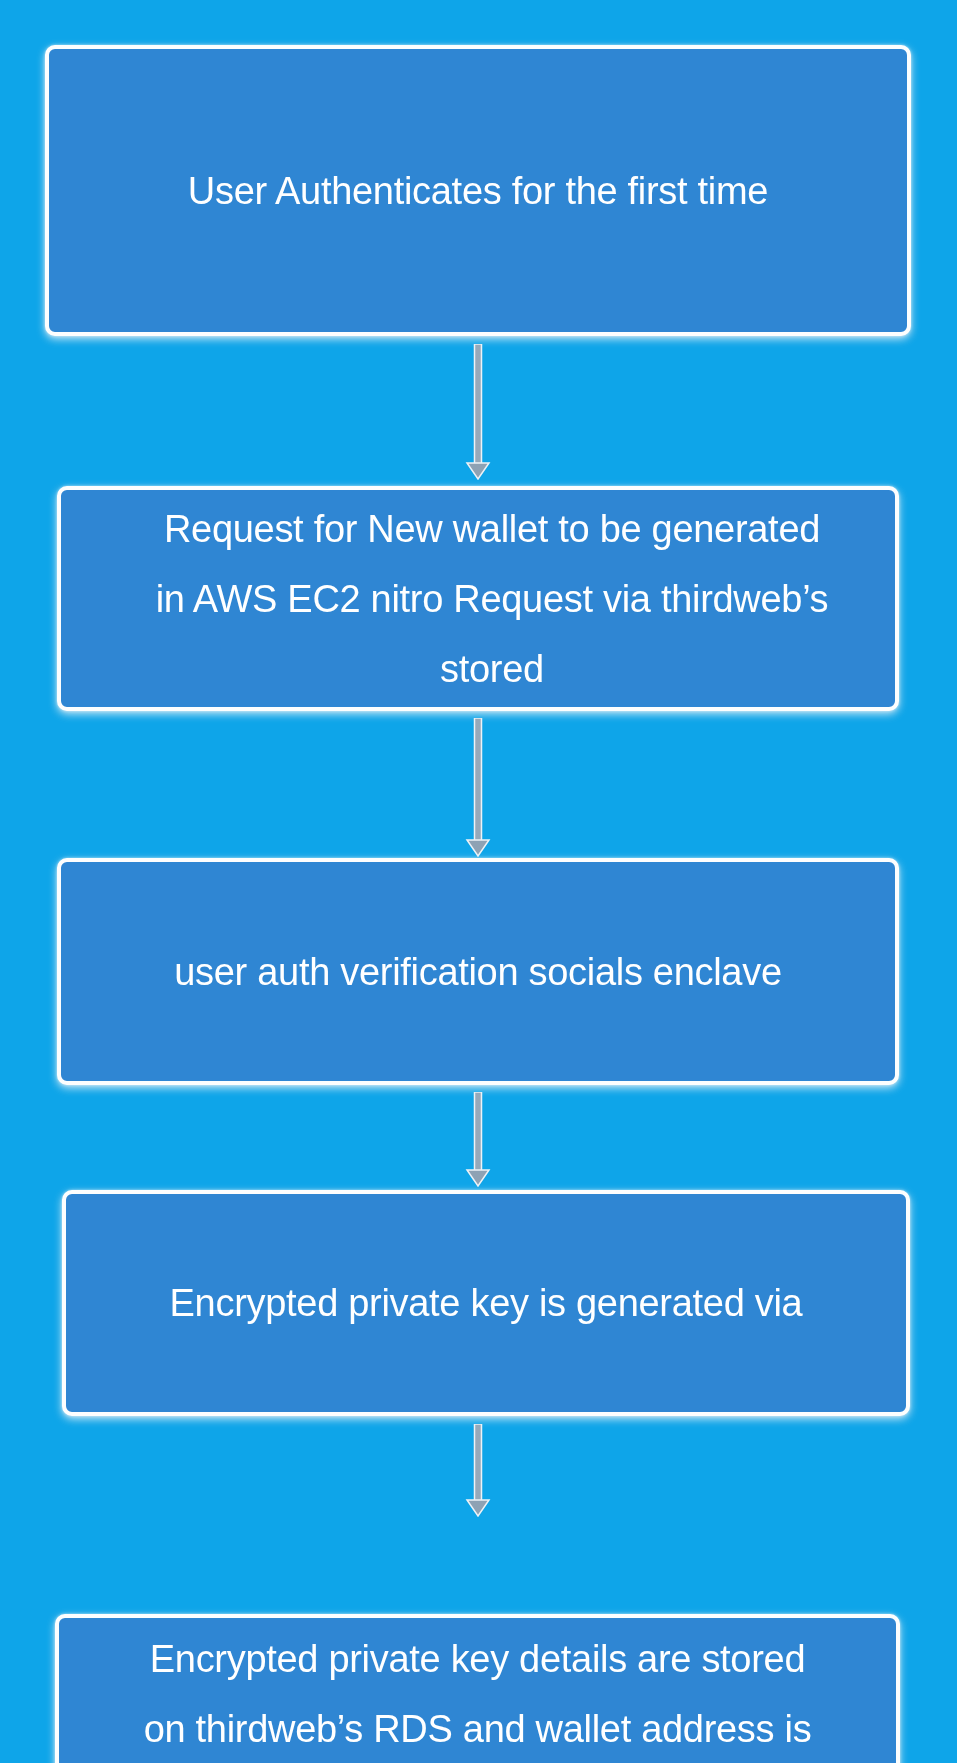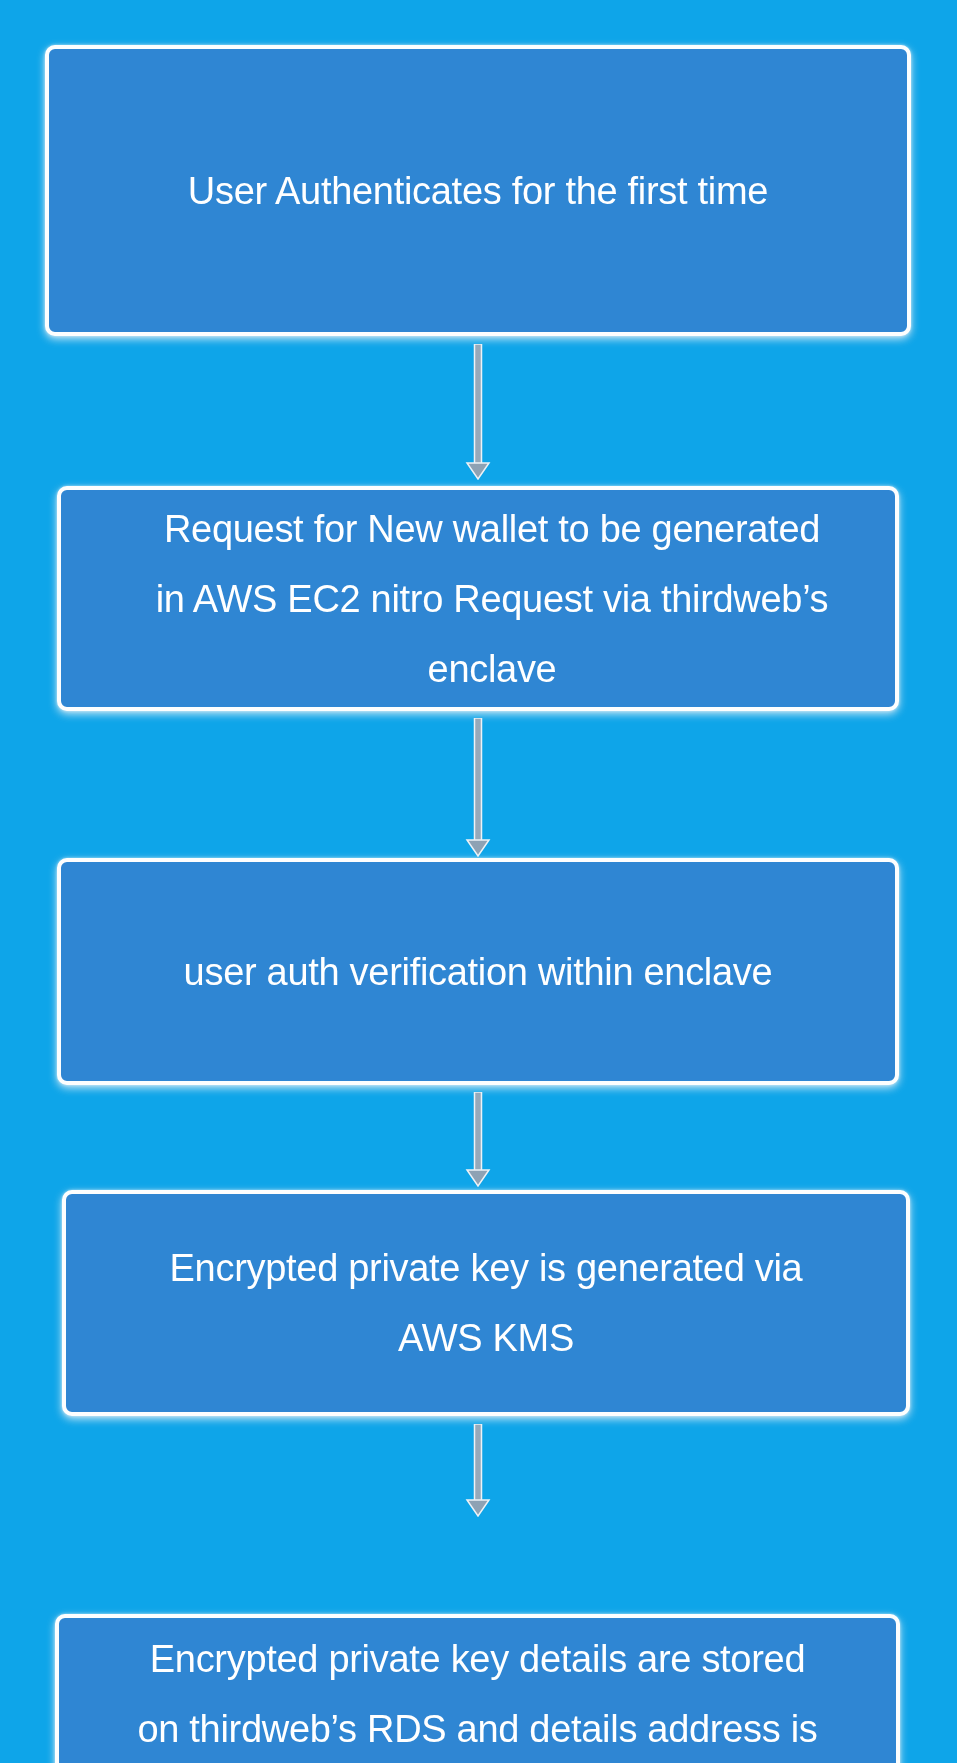--- a/index.html
+++ b/index.html
@@ -59,59 +59,58 @@
     <svg width="32" height="136" viewBox="0 0 32 136">
       <rect x="12.5" y="0" width="7" height="120" fill="#96A9BA" stroke="#EDF2F6" stroke-width="1.5"></rect>
       <polygon points="5,119 27,119 16,135" fill="#8EA2B4" stroke="#EDF2F6" stroke-width="1.5"></polygon>
     </svg>
   </div>
 
   <div class="node" style="left:57px; top:486px; width:842px; height:225px;padding-left:28px;">
     <div class="node-label">
       <div class="line">Request for New wallet to be generated</div>
       <div class="line">in AWS EC2 nitro Request via thirdweb’s</div>
-      <div class="line">enclave</div>
+      <div class="line">stored</div>
     </div>
   </div>
 
   <div class="arrow" style="left:462px; top:718px; height:139px;">
     <svg width="32" height="139" viewBox="0 0 32 139">
       <rect x="12.5" y="0" width="7" height="123" fill="#96A9BA" stroke="#EDF2F6" stroke-width="1.5"></rect>
       <polygon points="5,122 27,122 16,138" fill="#8EA2B4" stroke="#EDF2F6" stroke-width="1.5"></polygon>
     </svg>
   </div>
 
   <div class="node" style="left:57px; top:858px; width:842px; height:227px;">
     <div class="node-label">
-      <div class="line">user auth verification within enclave</div>
+      <div class="line">user auth verification socials enclave</div>
     </div>
   </div>
 
   <div class="arrow" style="left:462px; top:1092px; height:95px;">
     <svg width="32" height="95" viewBox="0 0 32 95">
       <rect x="12.5" y="0" width="7" height="79" fill="#96A9BA" stroke="#EDF2F6" stroke-width="1.5"></rect>
       <polygon points="5,78 27,78 16,94" fill="#8EA2B4" stroke="#EDF2F6" stroke-width="1.5"></polygon>
     </svg>
   </div>
 
   <div class="node" style="left:62px; top:1190px; width:848px; height:226px;align-items:center;">
     <div class="node-label">
       <div class="line">Encrypted private key is generated via</div>
-      <div class="line">AWS KMS</div>
     </div>
   </div>
 
   <div class="arrow" style="left:462px; top:1424px; height:93px;">
     <svg width="32" height="93" viewBox="0 0 32 93">
       <rect x="12.5" y="0" width="7" height="77" fill="#96A9BA" stroke="#EDF2F6" stroke-width="1.5"></rect>
       <polygon points="5,76 27,76 16,92" fill="#8EA2B4" stroke="#EDF2F6" stroke-width="1.5"></polygon>
     </svg>
   </div>
 
   <div class="node" style="left:55px; top:1614px; width:845px; height:230px;">
     <div class="node-label">
       <div class="line">Encrypted private key details are stored</div>
-      <div class="line">on thirdweb’s RDS and details address is</div>
+      <div class="line">on thirdweb’s RDS and wallet address is</div>
       <div class="line">address</div>
     </div>
   </div>
 
 </div>
 
 </body></html>

